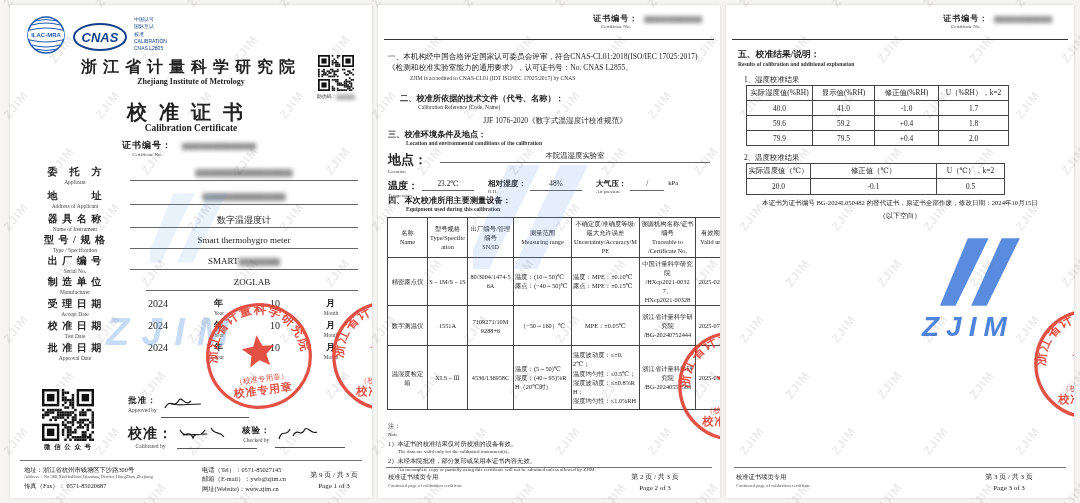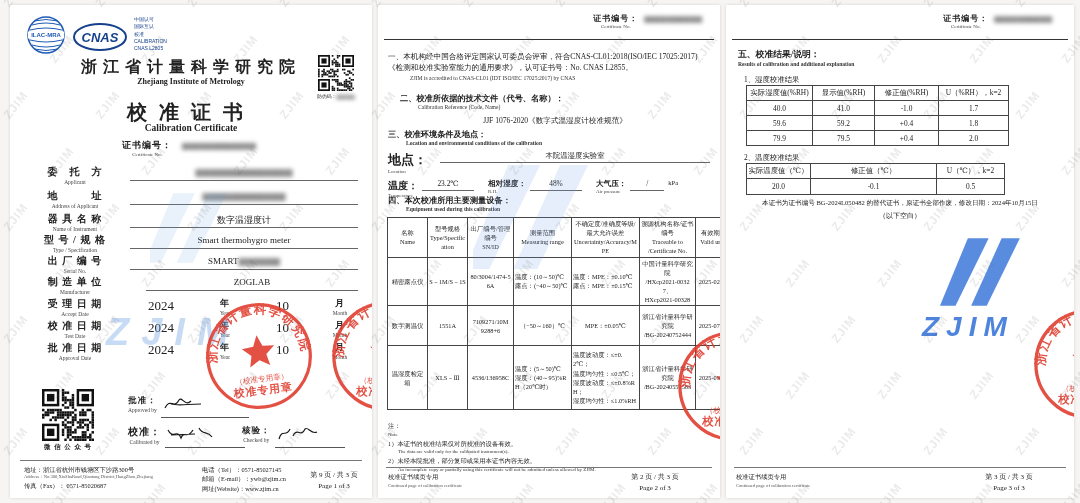--- a/index.html
+++ b/index.html
@@ -26,21 +26,21 @@
   .certTitleEn{width:100%;text-align:center;font-size:9.5px;font-weight:bold;}
   .lblblk{display:inline-block;text-align:center;}
   .lblblk .cn{font-size:10px;font-weight:bold;display:block;letter-spacing:1px;}
   .lblblk .en{font-size:5.5px;display:block;color:#444;}
   .frow{position:absolute;left:14px;right:14px;height:21px;display:flex;align-items:flex-start;}
   .frow .lblblk{width:102px;flex:none;}
   .frow .uline{flex:1;font-size:9px;margin-left:4px;padding-top:2px;height:13px;}
   .drow{position:absolute;left:14px;right:20px;display:flex;align-items:flex-start;}
   .drow .lblblk{width:102px;flex:none;}
   .dvals{flex:1;display:flex;justify-content:space-between;padding:0 8px 0 22px;}
-  .dnum{font-size:13px;padding-top:1px;}
+  .dnum{font-size:10px;padding-top:1px;}
   .footrule{position:absolute;left:10px;right:10px;border-top:1px solid #777;}
   .f6{font-size:6.3px;} .f5{font-size:4.6px;color:#555;} .f7{font-size:7px;}
   
   .stamp{position:absolute;z-index:40;opacity:.88;}
   
   .eqtable{border-collapse:collapse;table-layout:fixed;width:324px;font-size:6.3px;line-height:1.45;}
   .eqtable th,.eqtable td{border:1px solid #444;text-align:center;vertical-align:middle;padding:1px 1px;
         font-weight:normal;word-break:break-all;}
   
   .rtable{border-collapse:collapse;table-layout:fixed;font-size:7.4px;}
@@ -513,21 +513,21 @@
         <span class="en">Approved by</span>
       </span>
     <span style="display:inline-block;border-bottom:1px solid #555;width:88px;margin-left:4px;">
       <svg width="60" height="18">
           <path d="M4,13 C9,2 13,15 18,5 C21,1 24,12 30,6 M10,9 C18,11 26,9 40,9" stroke="#1a1a1a" stroke-width="1.2" fill="none"></path>
         </svg>
     </span>
   </div>
   <div class="abs" style="left:118px;top:420px;display:flex;">
     <span class="lblblk">
-        <span class="cn" style="font-size:10px">校准：</span>
+        <span class="cn" style="font-size:14px">校准：</span>
         <span class="en">Calibrated by</span>
       </span>
     <span style="display:inline-block;border-bottom:1px solid #555;width:80px;margin-left:4px;">
       <svg width="56" height="18">
           <path d="M3,5 C8,15 12,3 16,13 C19,5 22,15 28,5 M6,10 L30,9 M34,3 C38,11 42,5 47,12" stroke="#1a1a1a" stroke-width="1.2" fill="none"></path>
         </svg>
     </span>
   </div>
   <div class="abs" style="left:232px;top:420px;display:flex;">
     <span class="lblblk">

